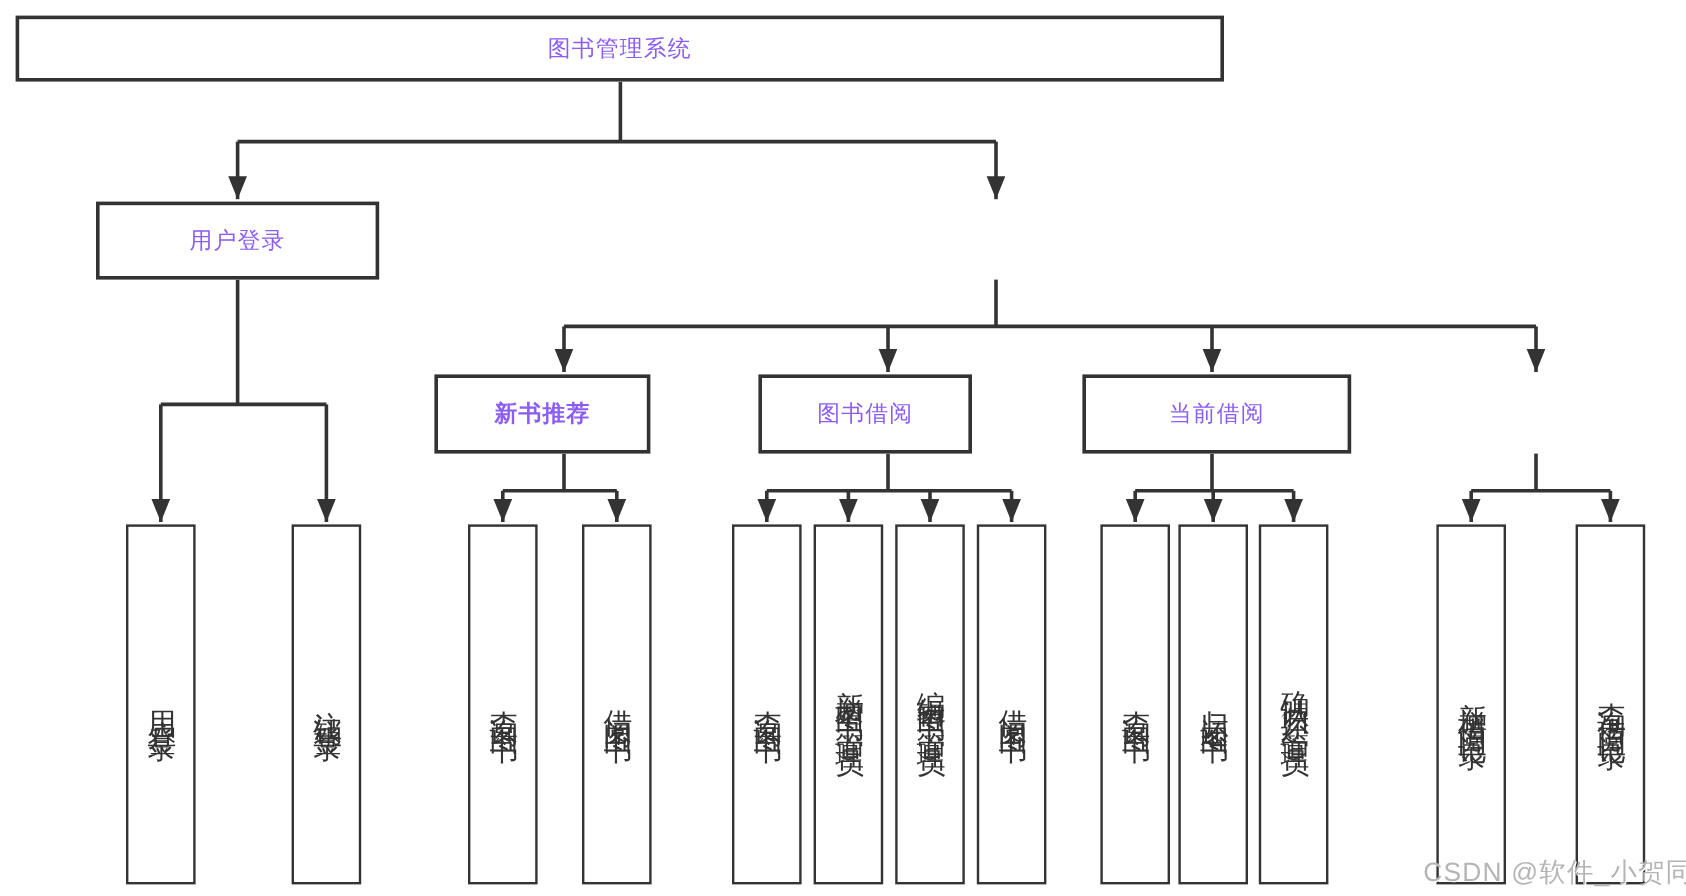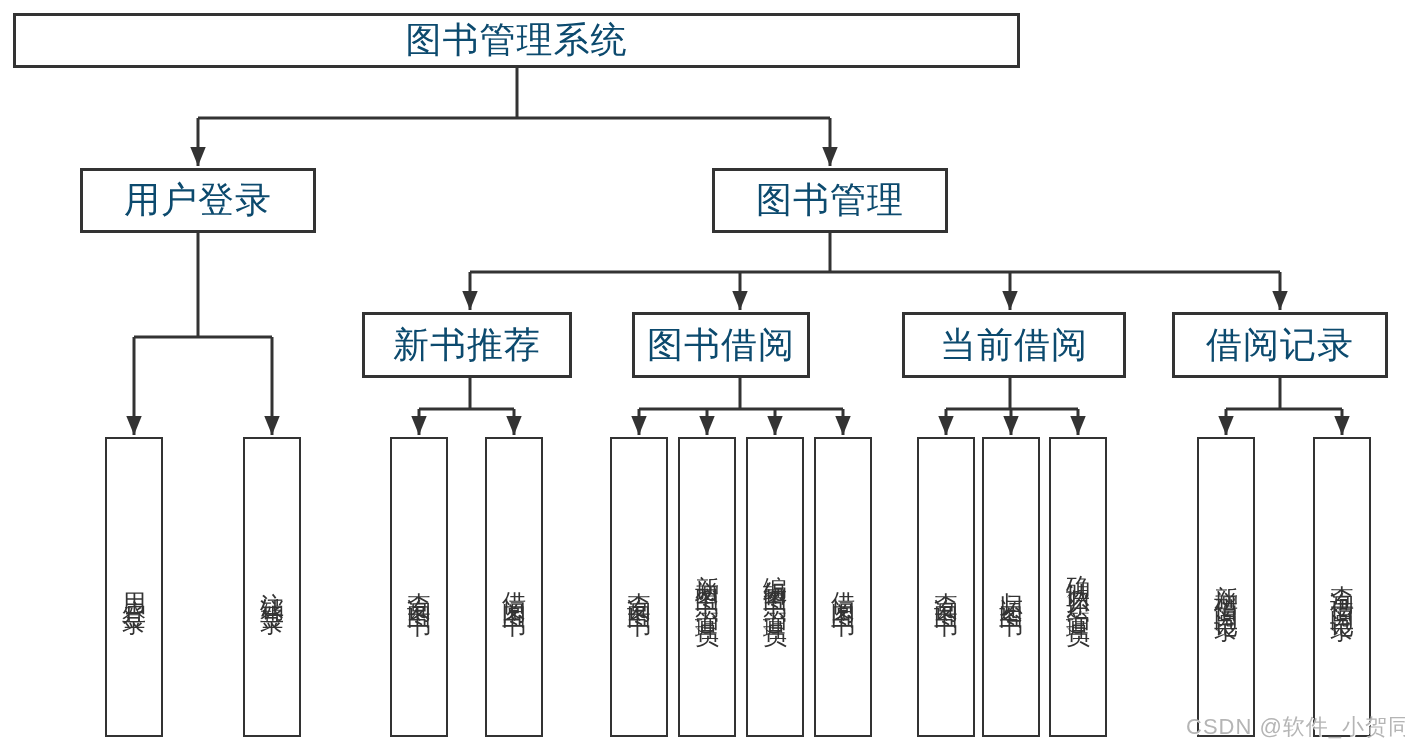--- a/index.html
+++ b/index.html
@@ -26,22 +26,22 @@
     stroke-width: 3;
   }
   .hbox {
     position: absolute;
     box-sizing: border-box;
     border: 3px solid #333333;
     background: #ffffff;
     display: flex;
     align-items: center;
     justify-content: center;
-    font-size: 36px;
-    color: #0c4a6e;
+    font-size: 19px;
+    color: #8b5cf6;
     letter-spacing: 1px;
     white-space: nowrap;
   }
   .vbox {
     position: absolute;
     top: 437px;
     width: 58px;
     height: 300px;
     box-sizing: border-box;
     border: 2px solid #333333;
@@ -133,26 +133,24 @@
       <line x1="1280" y1="378" x2="1280" y2="409"></line>
       <line x1="1226" y1="409" x2="1342" y2="409"></line>
       <line x1="1226" y1="409" x2="1226" y2="435" marker-end="url(#arw)"></line>
       <line x1="1342" y1="409" x2="1342" y2="435" marker-end="url(#arw)"></line>
     </g>
   </svg>
 
   <div class="hbox" style="left:13px; top:13px; width:1007px; height:55px;">图书管理系统</div>
 
   <div class="hbox" style="left:80px; top:168px; width:236px; height:65px;">用户登录</div>
-  <div class="hbox" style="left:712px; top:168px; width:236px; height:65px;">图书管理</div>
 
-  <div class="hbox" style="left:362px; top:312px; width:210px; height:66px;">新书推荐</div>
+  <div class="hbox" style="left:362px; top:312px; width:180px; height:66px;font-weight:bold;">新书推荐</div>
   <div class="hbox" style="left:632px; top:312px; width:178px; height:66px;">图书借阅</div>
   <div class="hbox" style="left:902px; top:312px; width:224px; height:66px;">当前借阅</div>
-  <div class="hbox" style="left:1172px; top:312px; width:216px; height:66px;">借阅记录</div>
 
   <div class="vbox" style="left:105px;">
     <span class="vtext">用户登录</span>
   </div>
   <div class="vbox" style="left:243px;">
     <span class="vtext">注销登录</span>
   </div>
 
   <div class="vbox" style="left:390px;">
     <span class="vtext">查询图书</span>

